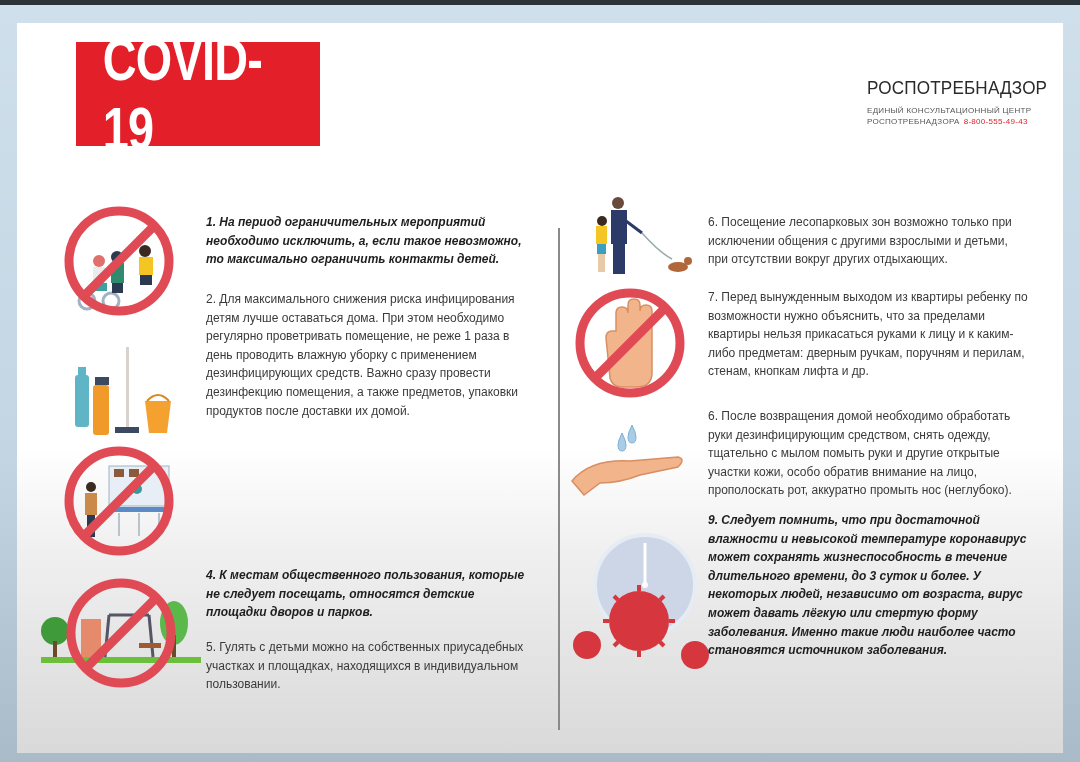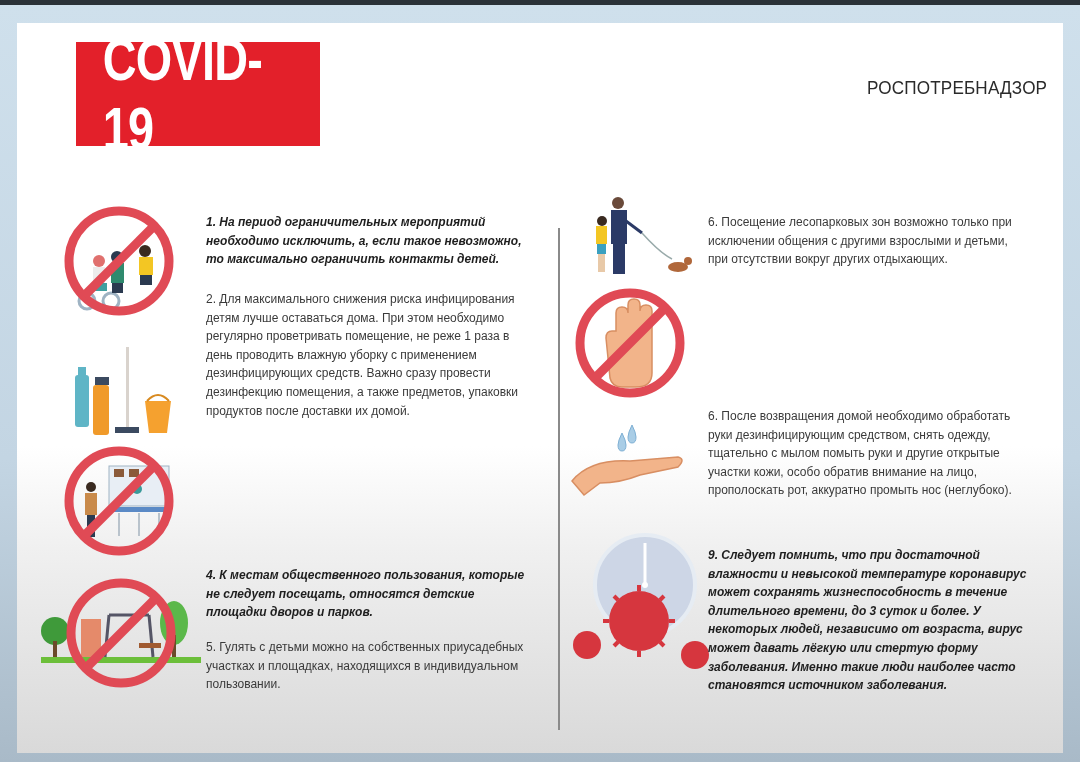--- a/index.html
+++ b/index.html
@@ -49,20 +49,24 @@
 <div class="outer">
  <div class="poster">
 
   <div class="covid-box">
         <span>COVID-19</span>
       </div>
 
 
   <div class="org">
     <div class="org-name">РОСПОТРЕБНАДЗОР</div>
+    <div class="org-sub">
+      <div>ЕДИНЫЙ КОНСУЛЬТАЦИОННЫЙ ЦЕНТР</div>
+      <div><span>РОСПОТРЕБНАДЗОРА</span><span class="org-phone">8-800-555-49-43</span></div>
+    </div>
   </div>
 
   <svg class="icon" style="left:42px;top:178px" width="120" height="120" viewBox="0 0 120 120">
     <circle cx="28" cy="100" r="8" fill="none" stroke="#9fb3c3" stroke-width="3"></circle>
     <circle cx="52" cy="100" r="8" fill="none" stroke="#9fb3c3" stroke-width="3"></circle>
     <circle cx="40" cy="60" r="6" fill="#e0706e"></circle>
         <rect x="34" y="66" width="12" height="18" fill="#ececec"></rect>
         <rect x="34" y="82" width="14" height="8" fill="#3ea0a0"></rect>
     <circle cx="58" cy="56" r="6" fill="#2b3a50"></circle>
         <rect x="52" y="62" width="13" height="20" fill="#2f8a6e"></rect>
@@ -162,17 +166,18 @@
           <line x1="49" y1="63" x2="53" y2="67"></line>
           <line x1="95" y1="109" x2="99" y2="113"></line>
           <line x1="99" y1="63" x2="95" y2="67"></line>
           <line x1="49" y1="113" x2="53" y2="109"></line>
         </g>
     <circle cx="22" cy="112" r="14" fill="#d6363e"></circle>
     <circle cx="130" cy="122" r="14" fill="#d6363e"></circle>
   </svg>
 
   <div class="item" style="left:691px;top:190px">6. Посещение лесопарковых зон возможно только при исключении общения с другими взрослыми и детьми, при отсутствии вокруг других отдыхающих.</div>
+  <div class="item" style="left:691px;top:265px">7. Перед вынужденным выходом из квартиры ребенку по возможности нужно объяснить, что за пределами квартиры нельзя прикасаться руками к лицу и к каким-либо предметам: дверным ручкам, поручням и перилам, стенам, кнопкам лифта и др.</div>
   <div class="item" style="left:691px;top:384px">6. После возвращения домой необходимо обработать руки дезинфицирующим средством, снять одежду, тщательно с мылом помыть руки и другие открытые участки кожи, особо обратив внимание на лицо, прополоскать рот, аккуратно промыть нос (неглубоко).</div>
-  <div class="item bold" style="left:691px;top:523px">9. Следует помнить, что при достаточной влажности и невысокой температуре коронавирус может сохранять жизнеспособность в течение длительного времени, до 3 суток и более. У некоторых людей, независимо от возраста, вирус может давать лёгкую или стертую форму заболевания. Именно такие люди наиболее часто становятся источником заболевания.</div>
+  <div class="item bold" style="left:691px;top:488px">9. Следует помнить, что при достаточной влажности и невысокой температуре коронавирус может сохранять жизнеспособность в течение длительного времени, до 3 суток и более. У некоторых людей, независимо от возраста, вирус может давать лёгкую или стертую форму заболевания. Именно такие люди наиболее часто становятся источником заболевания.</div>
 
  </div>
 </div>
 
 </body></html>

